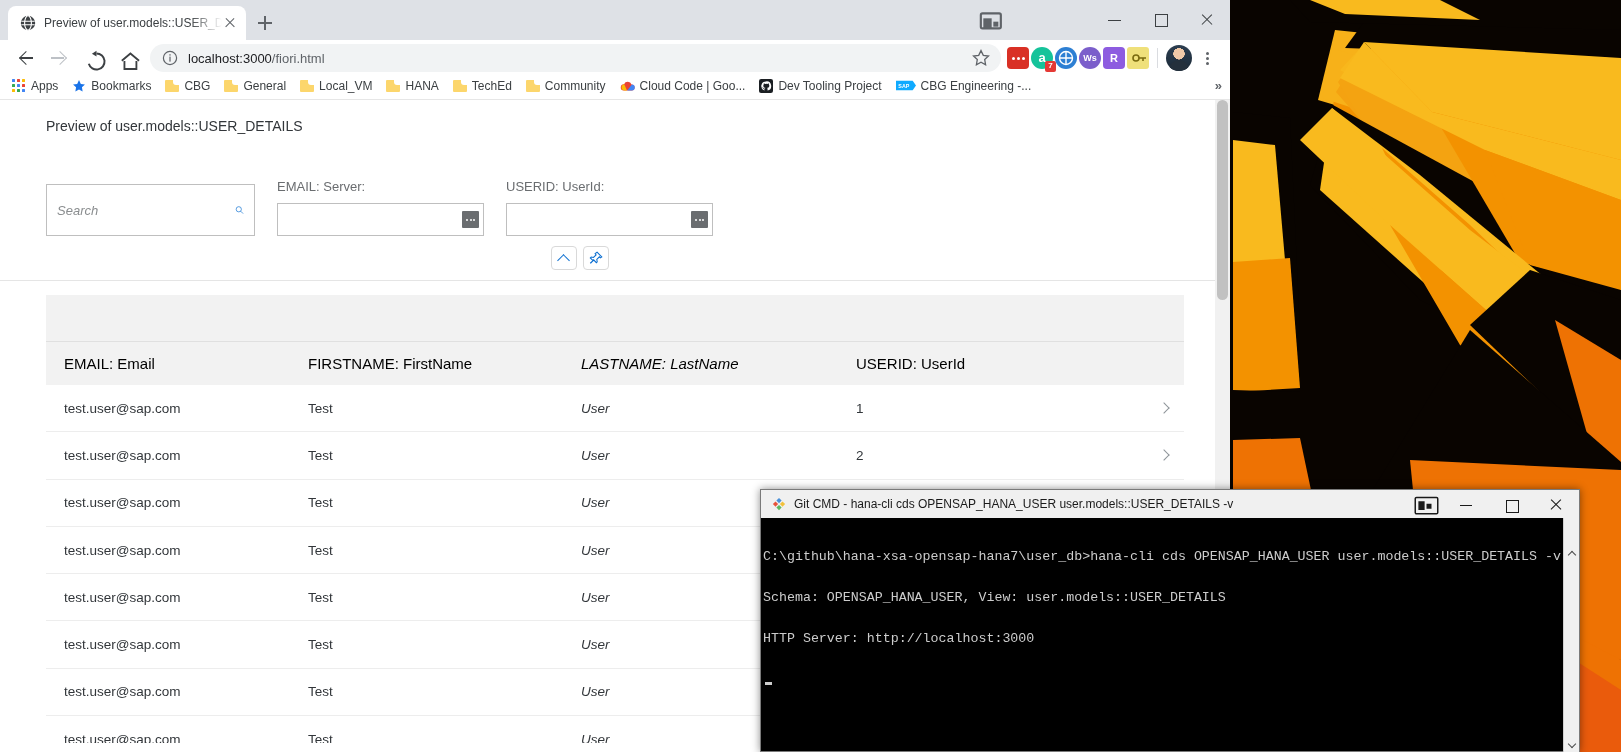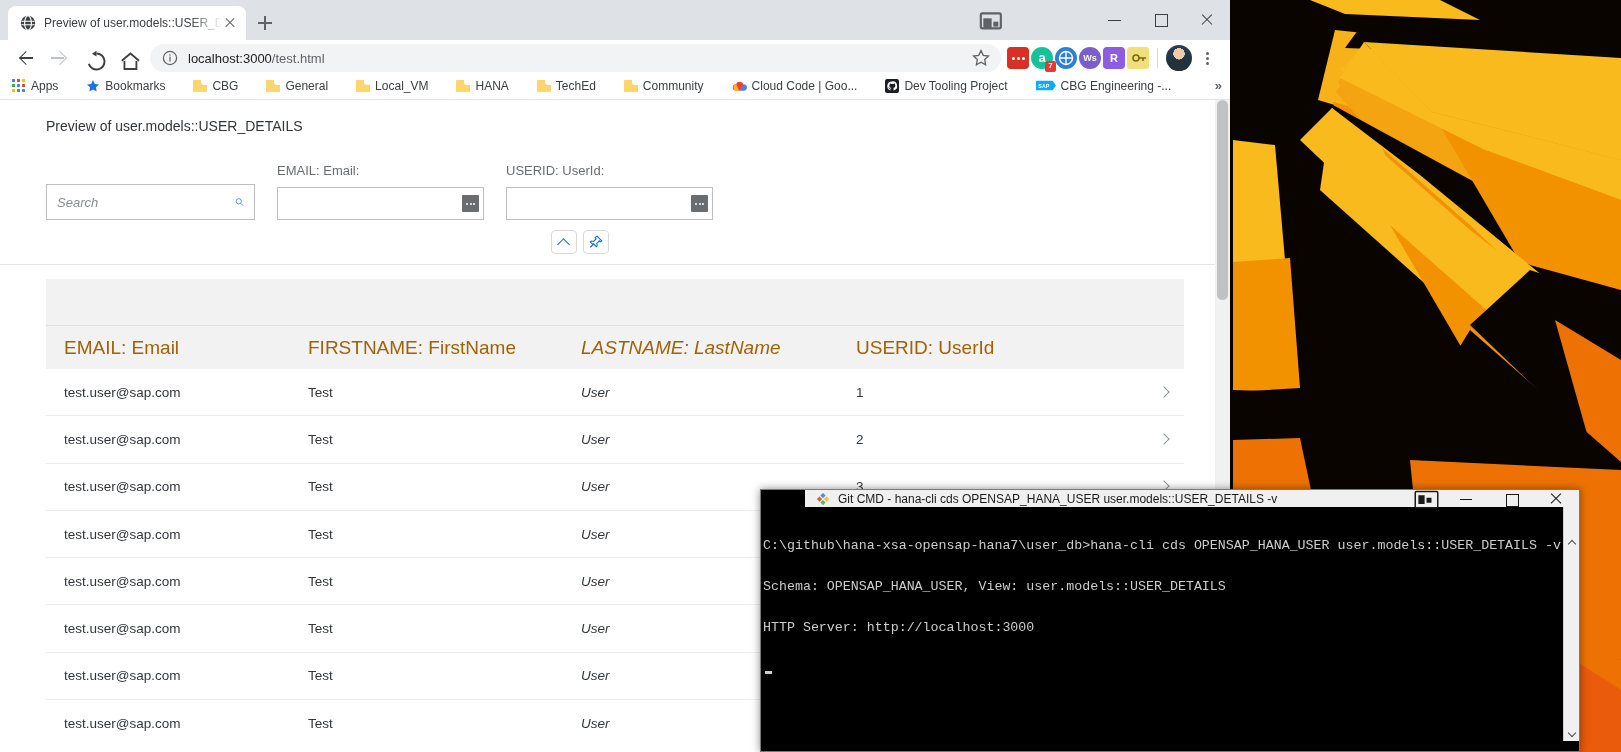--- a/index.html
+++ b/index.html
@@ -126,21 +126,21 @@
   }
   .kebab { width:26px; height:26px; position:relative; }
   .kebab i {
     position:absolute; left:12px; width:3px; height:3px; border-radius:50%; background:#5f6368;
   }
   .kebab i:nth-child(1){ top:7px; } .kebab i:nth-child(2){ top:12px; } .kebab i:nth-child(3){ top:17px; }
 
   
   .bookmarks {
     height: 28px; background:#fff; display:flex; align-items:center;
-    padding: 0 6px; gap: 16px; border-bottom:1px solid #e6e6e6;
+    padding: 0 6px; gap: 2px; border-bottom:1px solid #e6e6e6;
     position:relative;
   }
   .bm { display:flex; align-items:center; gap:5px; padding:3px 6px; border-radius:4px; white-space:nowrap;}
   .bm-label { font-size:12px; color:#3c4043; }
   .folder-ico {
     width:14px; height:12px; background:#fcd66c; border-radius:1px; position:relative; flex:0 0 14px;
   }
   .folder-ico::after{
     content:""; position:absolute; right:0; top:0; width:6px; height:5px;
     background:#fff; border-radius:0 0 0 3px;
@@ -151,21 +151,21 @@
 
   
   .page { position:relative; height: calc(752px - 40px - 40px - 29px); background:#fff; overflow:hidden; }
   .fb-title { font-size:14px; color:#32363a; padding: 18px 0 0 46px; }
   .filterbar {
     padding: 0 46px; display:flex; align-items:flex-end; gap: 22px; margin-top: 26px;
   }
   .fb-field { display:flex; flex-direction:column; }
   .fb-label { font-size:13px; color:#6a6d70; margin-bottom:8px; height:16px;}
   .search-box {
-    width: 209px; height: 36px; border:1px solid #bfbfbf; background:#fff;
+    width: 209px; height: 52px; border:1px solid #bfbfbf; background:#fff;
     display:flex; align-items:center; padding: 0 10px;
   }
   .search-input {
     border:0; outline:0; flex:1 1 auto; font-size:13px; font-style:italic; color:#8a8d8f;
     font-family:"Liberation Sans", sans-serif; background:transparent;
   }
   .search-input::placeholder{ color:#8a8d8f; font-style:italic; }
   .inp {
     width: 207px; height:33px; border:1px solid #bfbfbf; background:#fff;
     display:flex; align-items:center; justify-content:flex-end; padding-right:4px;
@@ -192,21 +192,21 @@
     border-top:1.8px solid #0a6ed1; border-left:1.8px solid #0a6ed1; transform: rotate(45deg);
   }
   .sep-line { height:1px; background:#e5e5e5; margin-top:10px; }
 
   
   .tablewrap { padding: 0 46px; margin-top: 14px; position:relative;}
   .t-toolbar { height: 46px; background:#f2f2f2; }
   .t-head {
     display:flex; background:#f2f2f2; border-top:1px solid #e0e0e0; height:44px; align-items:center;
   }
-  .t-head .c { font-size:19px; color:#a16207; }
+  .t-head .c { font-size:15px; color:#000000; }
   .t-row {
     display:flex; align-items:center; height:47.3px; border-bottom:1px solid #ededed;
     background:#fff;
   }
   .t-row .c { font-size:13.5px; color:#32363a; }
   .c1 { flex:0 0 262px; padding-left:18px; }
   .c2 { flex:0 0 273px; }
   .c3 { flex:0 0 275px;font-style:italic; }
   .c4 { flex:1 1 auto; }
   .c-nav { flex:0 0 40px; display:flex; justify-content:center; }
@@ -220,21 +220,21 @@
     position:absolute; right:0; top:0; width:15px; height:100%; background:#f1f1f1;
   }
   .pg-thumb { position:absolute; left:2px; top:0; width:11px; height:200px; background:#c1c1c1; border-radius:6px;}
 
   
   #terminal {
     position:absolute; left:760px; top:489px; width:820px; height:263px;
     background:#000; border:1px solid #7a7a7a; box-shadow: 0 0 8px rgba(0,0,0,.45);
   }
   .term-title {
-    height:17px; background:#f0f0f0; display:flex; align-items:center; padding-left:11px;margin-left:44px;
+    height:28px; background:#f0f0f0; display:flex; align-items:center; padding-left:11px;
   }
   .tt-ico { width:14px; height:14px; flex:0 0 14px; margin-right:8px; }
   .tt-text { font-size:12px; color:#1a1a1a; white-space:nowrap; }
   .tt-btns { margin-left:auto; display:flex; height:29px; }
   .tt-b { width:45px; height:29px; position:relative; }
   .tt-b.min::before { content:""; position:absolute; left:16px; top:15px; width:12px; height:1.2px; background:#1a1a1a;}
   .tt-b.max::before { content:""; position:absolute; left:17px; top:10px; width:11px; height:11px; border:1.2px solid #1a1a1a;}
   .tt-b.cls::before, .tt-b.cls::after{
     content:""; position:absolute; left:15px; top:14px; width:14px; height:1.2px; background:#1a1a1a;
   }
@@ -380,21 +380,21 @@
         <path d="M4.3 9.5v7h10.4v-7" fill="none" stroke="#3c4043" stroke-width="1.6"></path>
       </svg>
     </div>
 
     <div class="omnibox">
       <svg width="16" height="16" viewBox="0 0 16 16">
         <circle cx="8" cy="8" r="6.6" fill="none" stroke="#5f6368" stroke-width="1.2"></circle>
         <rect x="7.4" y="6.6" width="1.2" height="5" fill="#5f6368"></rect>
         <rect x="7.4" y="4.2" width="1.2" height="1.4" fill="#5f6368"></rect>
       </svg>
-      <span class="url"><span class="host">localhost:3000</span><span class="path">/test.html</span></span>
+      <span class="url"><span class="host">localhost:3000</span><span class="path">/fiori.html</span></span>
       <svg class="star" viewBox="0 0 20 20">
         <path d="M10 2.6l2.3 4.7 5.2.7-3.8 3.6.9 5.1-4.6-2.5-4.6 2.5.9-5.1L2.5 8l5.2-.7z" fill="none" stroke="#5f6368" stroke-width="1.3"></path>
       </svg>
     </div>
 
     <div class="ext-row">
       <div class="ext" style="background:#d93025;display:flex;align-items:center;justify-content:center;gap:2px;">
         <i style="width:3px;height:3px;border-radius:50%;background:#fff;display:block;"></i>
         <i style="width:3px;height:3px;border-radius:50%;background:#fff;display:block;"></i>
         <i style="width:3px;height:3px;border-radius:50%;background:#fff;display:block;"></i>
@@ -511,21 +511,21 @@
         <div class="search-box">
           <input class="search-input" value="" placeholder="Search" style="">
           <svg width="18" height="18" viewBox="0 0 20 20">
             <circle cx="8.4" cy="8.4" r="5.8" fill="none" stroke="#0a6ed1" stroke-width="1.5"></circle>
             <path d="M12.8 12.8 18 18" stroke="#0a6ed1" stroke-width="1.5" fill="none"></path>
           </svg>
         </div>
       </div>
 
       <div class="fb-field">
-        <div class="fb-label">EMAIL: Email:</div>
+        <div class="fb-label">EMAIL: Server:</div>
         <div class="inp">
           <span class="vh-btn">
               <i></i>
               <i></i>
               <i></i>
             </span>
         </div>
       </div>
 
 

